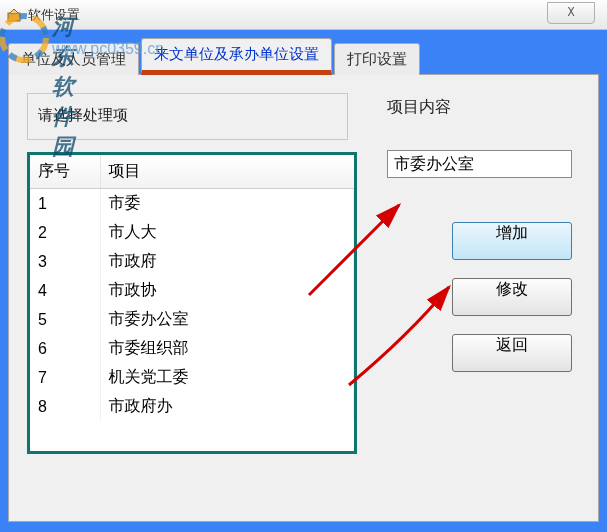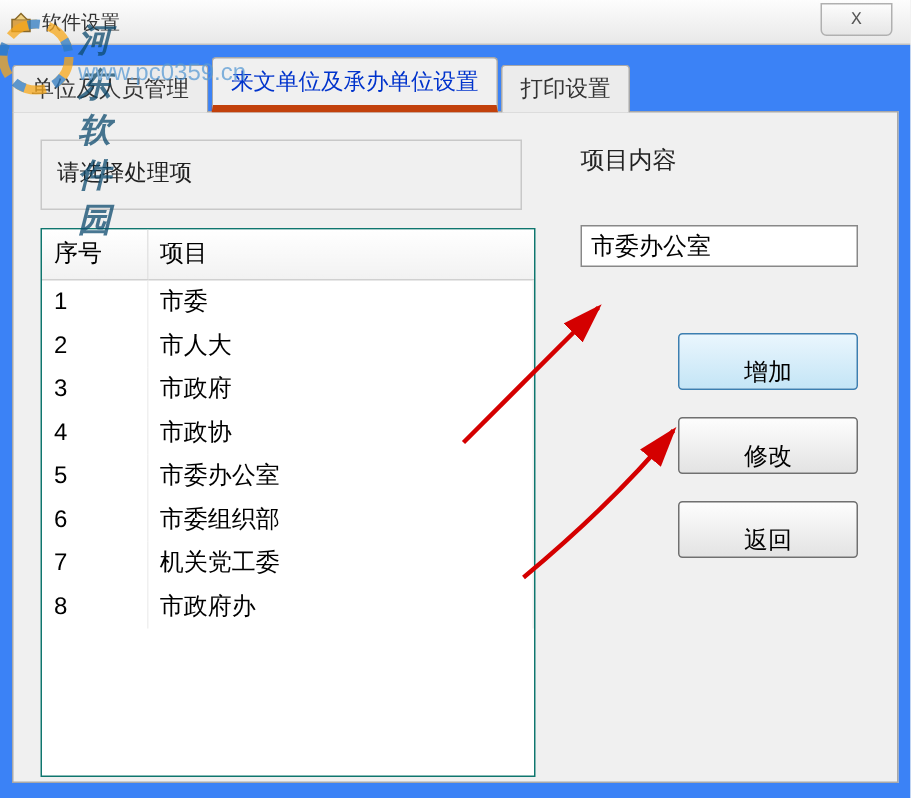--- a/index.html
+++ b/index.html
@@ -150,22 +150,22 @@
     height: 22px;
     background: linear-gradient(to bottom, #eaf3fb, #cfe5f7);
     border-left: 1px solid #b8d6f0;
     display: flex;
     align-items: center;
     justify-content: center;
   }
   .table-wrap {
     margin-top: 12px;
     width: 330px;
-    height: 366px;
-    border: 1px solid #0f766e;
+    height: 302px;
+    border: 3px solid #0f766e;
     background: #fff;
     overflow: hidden;
   }
   table {
     width: 100%;
     border-collapse: collapse;
     font-size: 16px;
   }
   th {
     text-align: left;
@@ -212,21 +212,21 @@
   .btn {
     width: 120px;
     height: 38px;
     border: 1px solid #707070;
     background: linear-gradient(to bottom, #fdfdfd, #e3e3e3);
     border-radius: 3px;
     font-size: 16px;
     font-family: inherit;
     cursor: pointer;
     display: flex;
-    align-items: flex-end;
+    align-items: flex-start;
     justify-content: center;
   }
   .btn.highlight {
     border: 1px solid #3c7fb1;
     background: linear-gradient(to bottom, #eaf6fd, #c4e5f6);
   }
   .arrow {
     position: absolute;
     z-index: 50;
     pointer-events: none;

